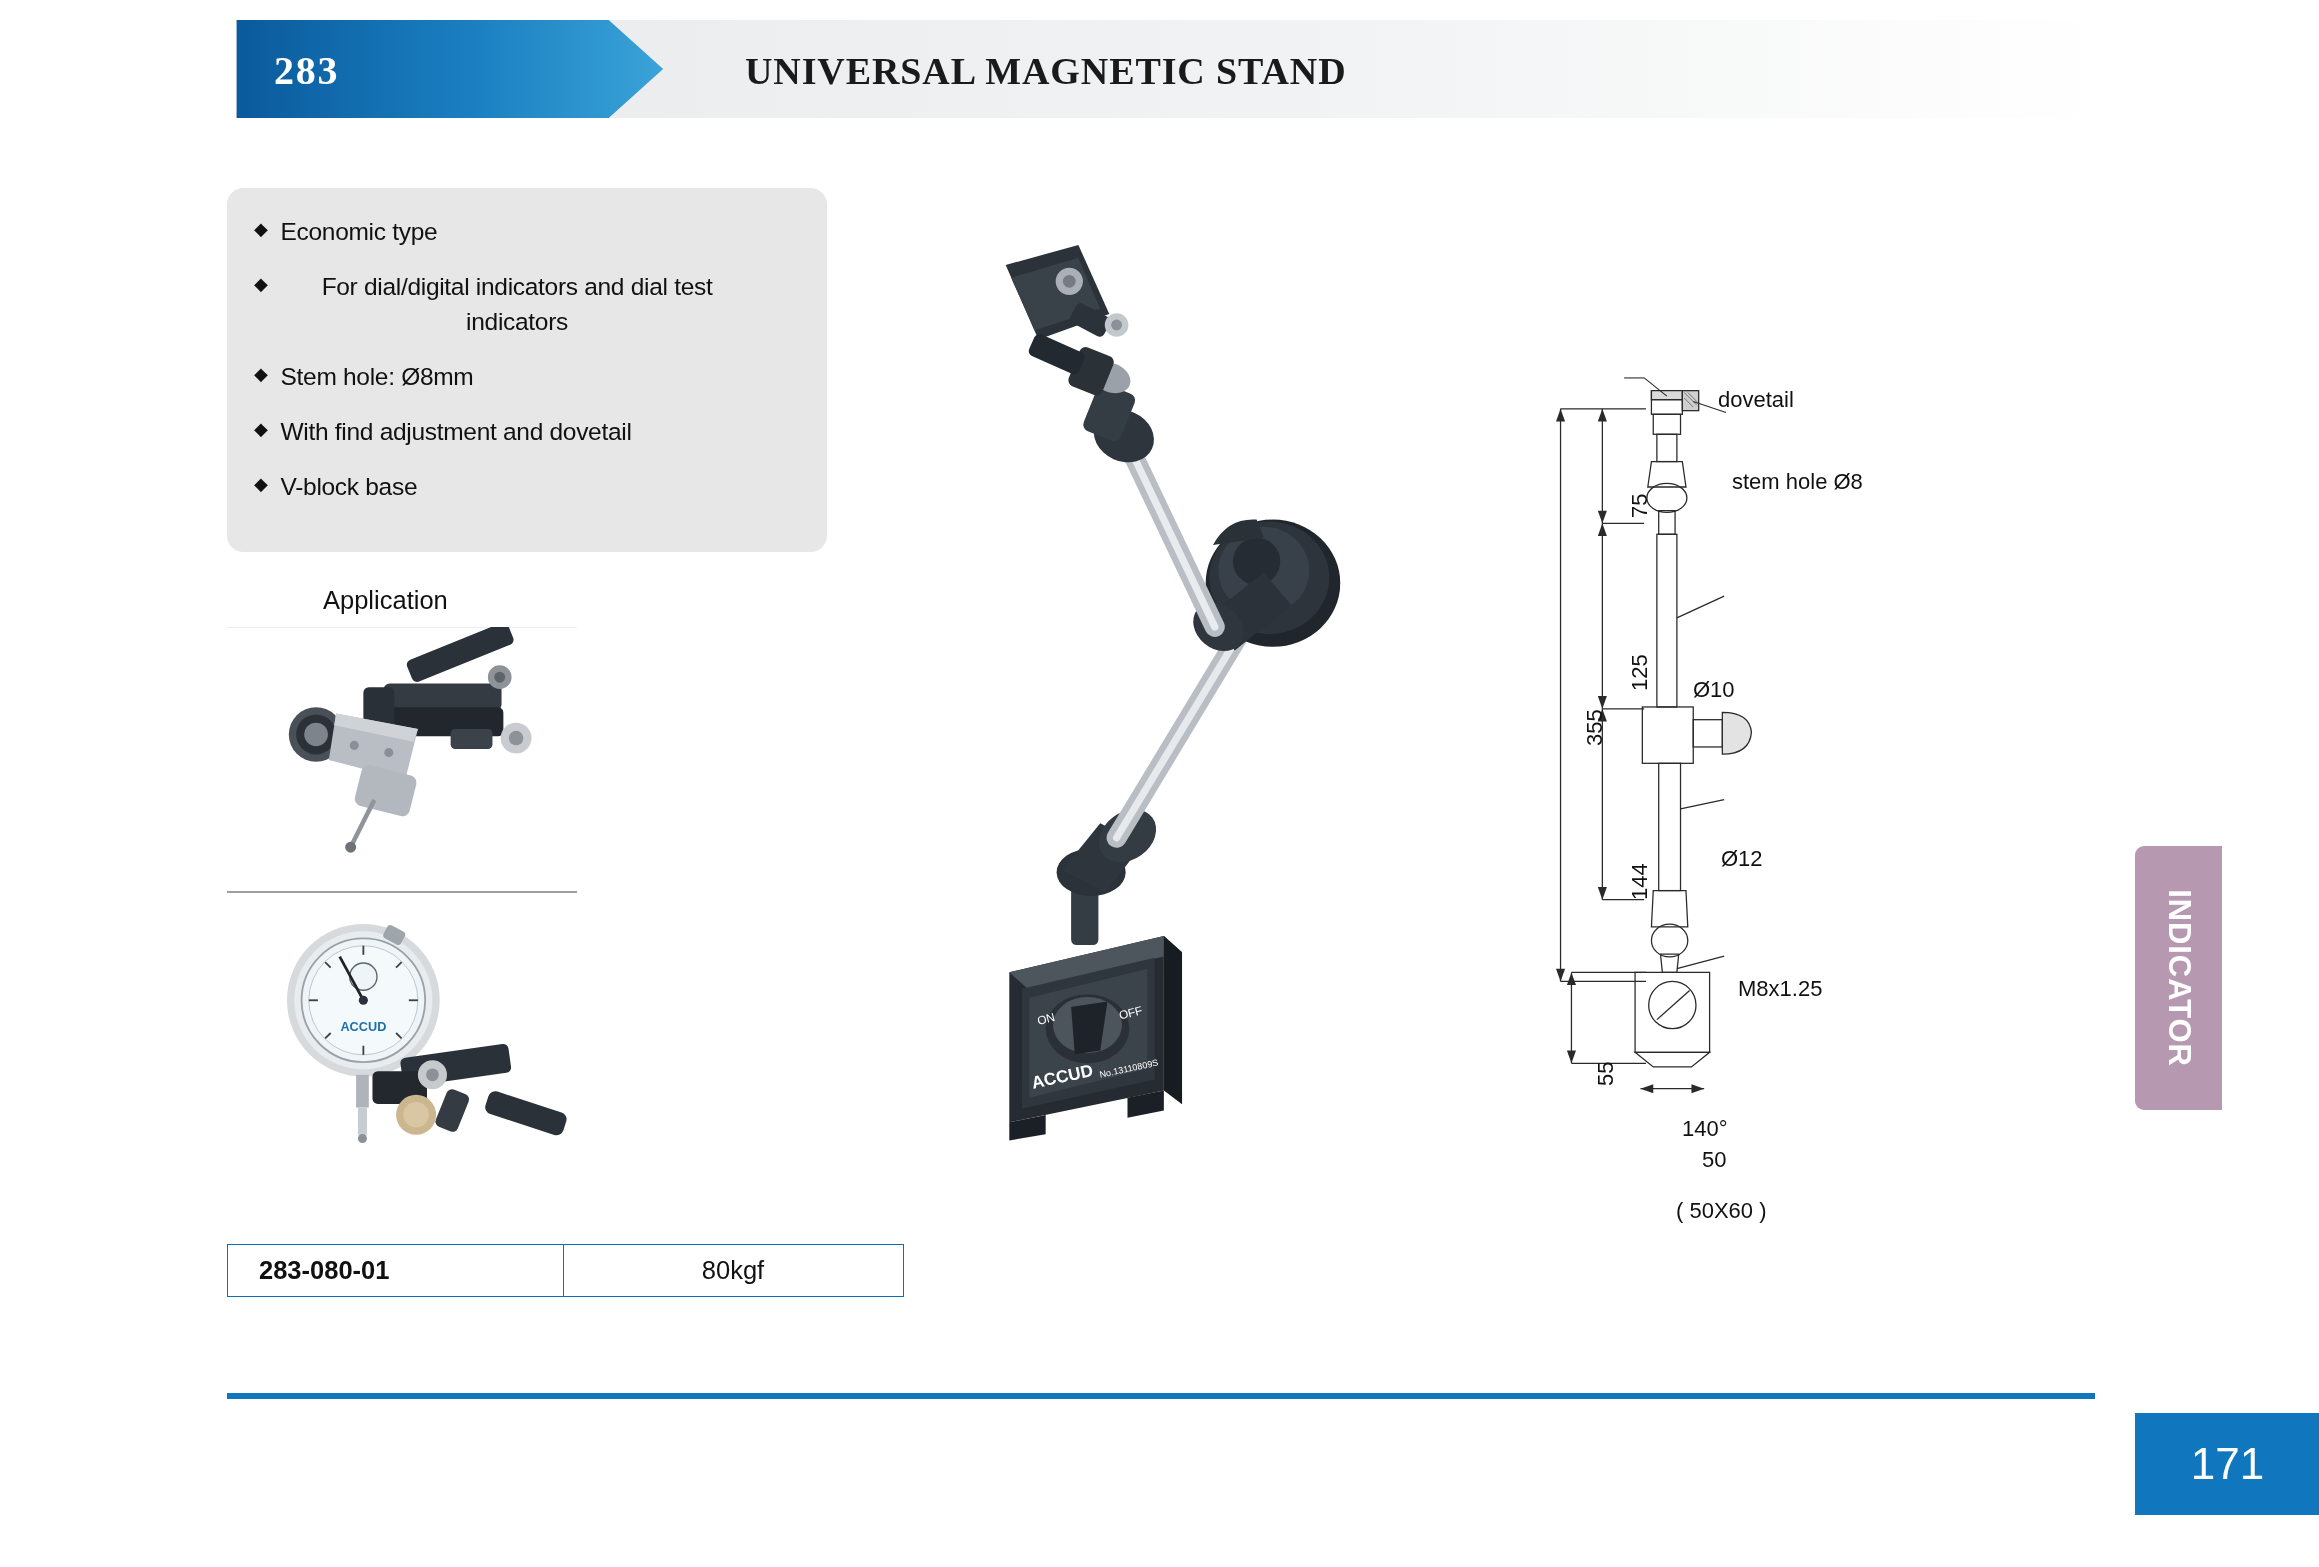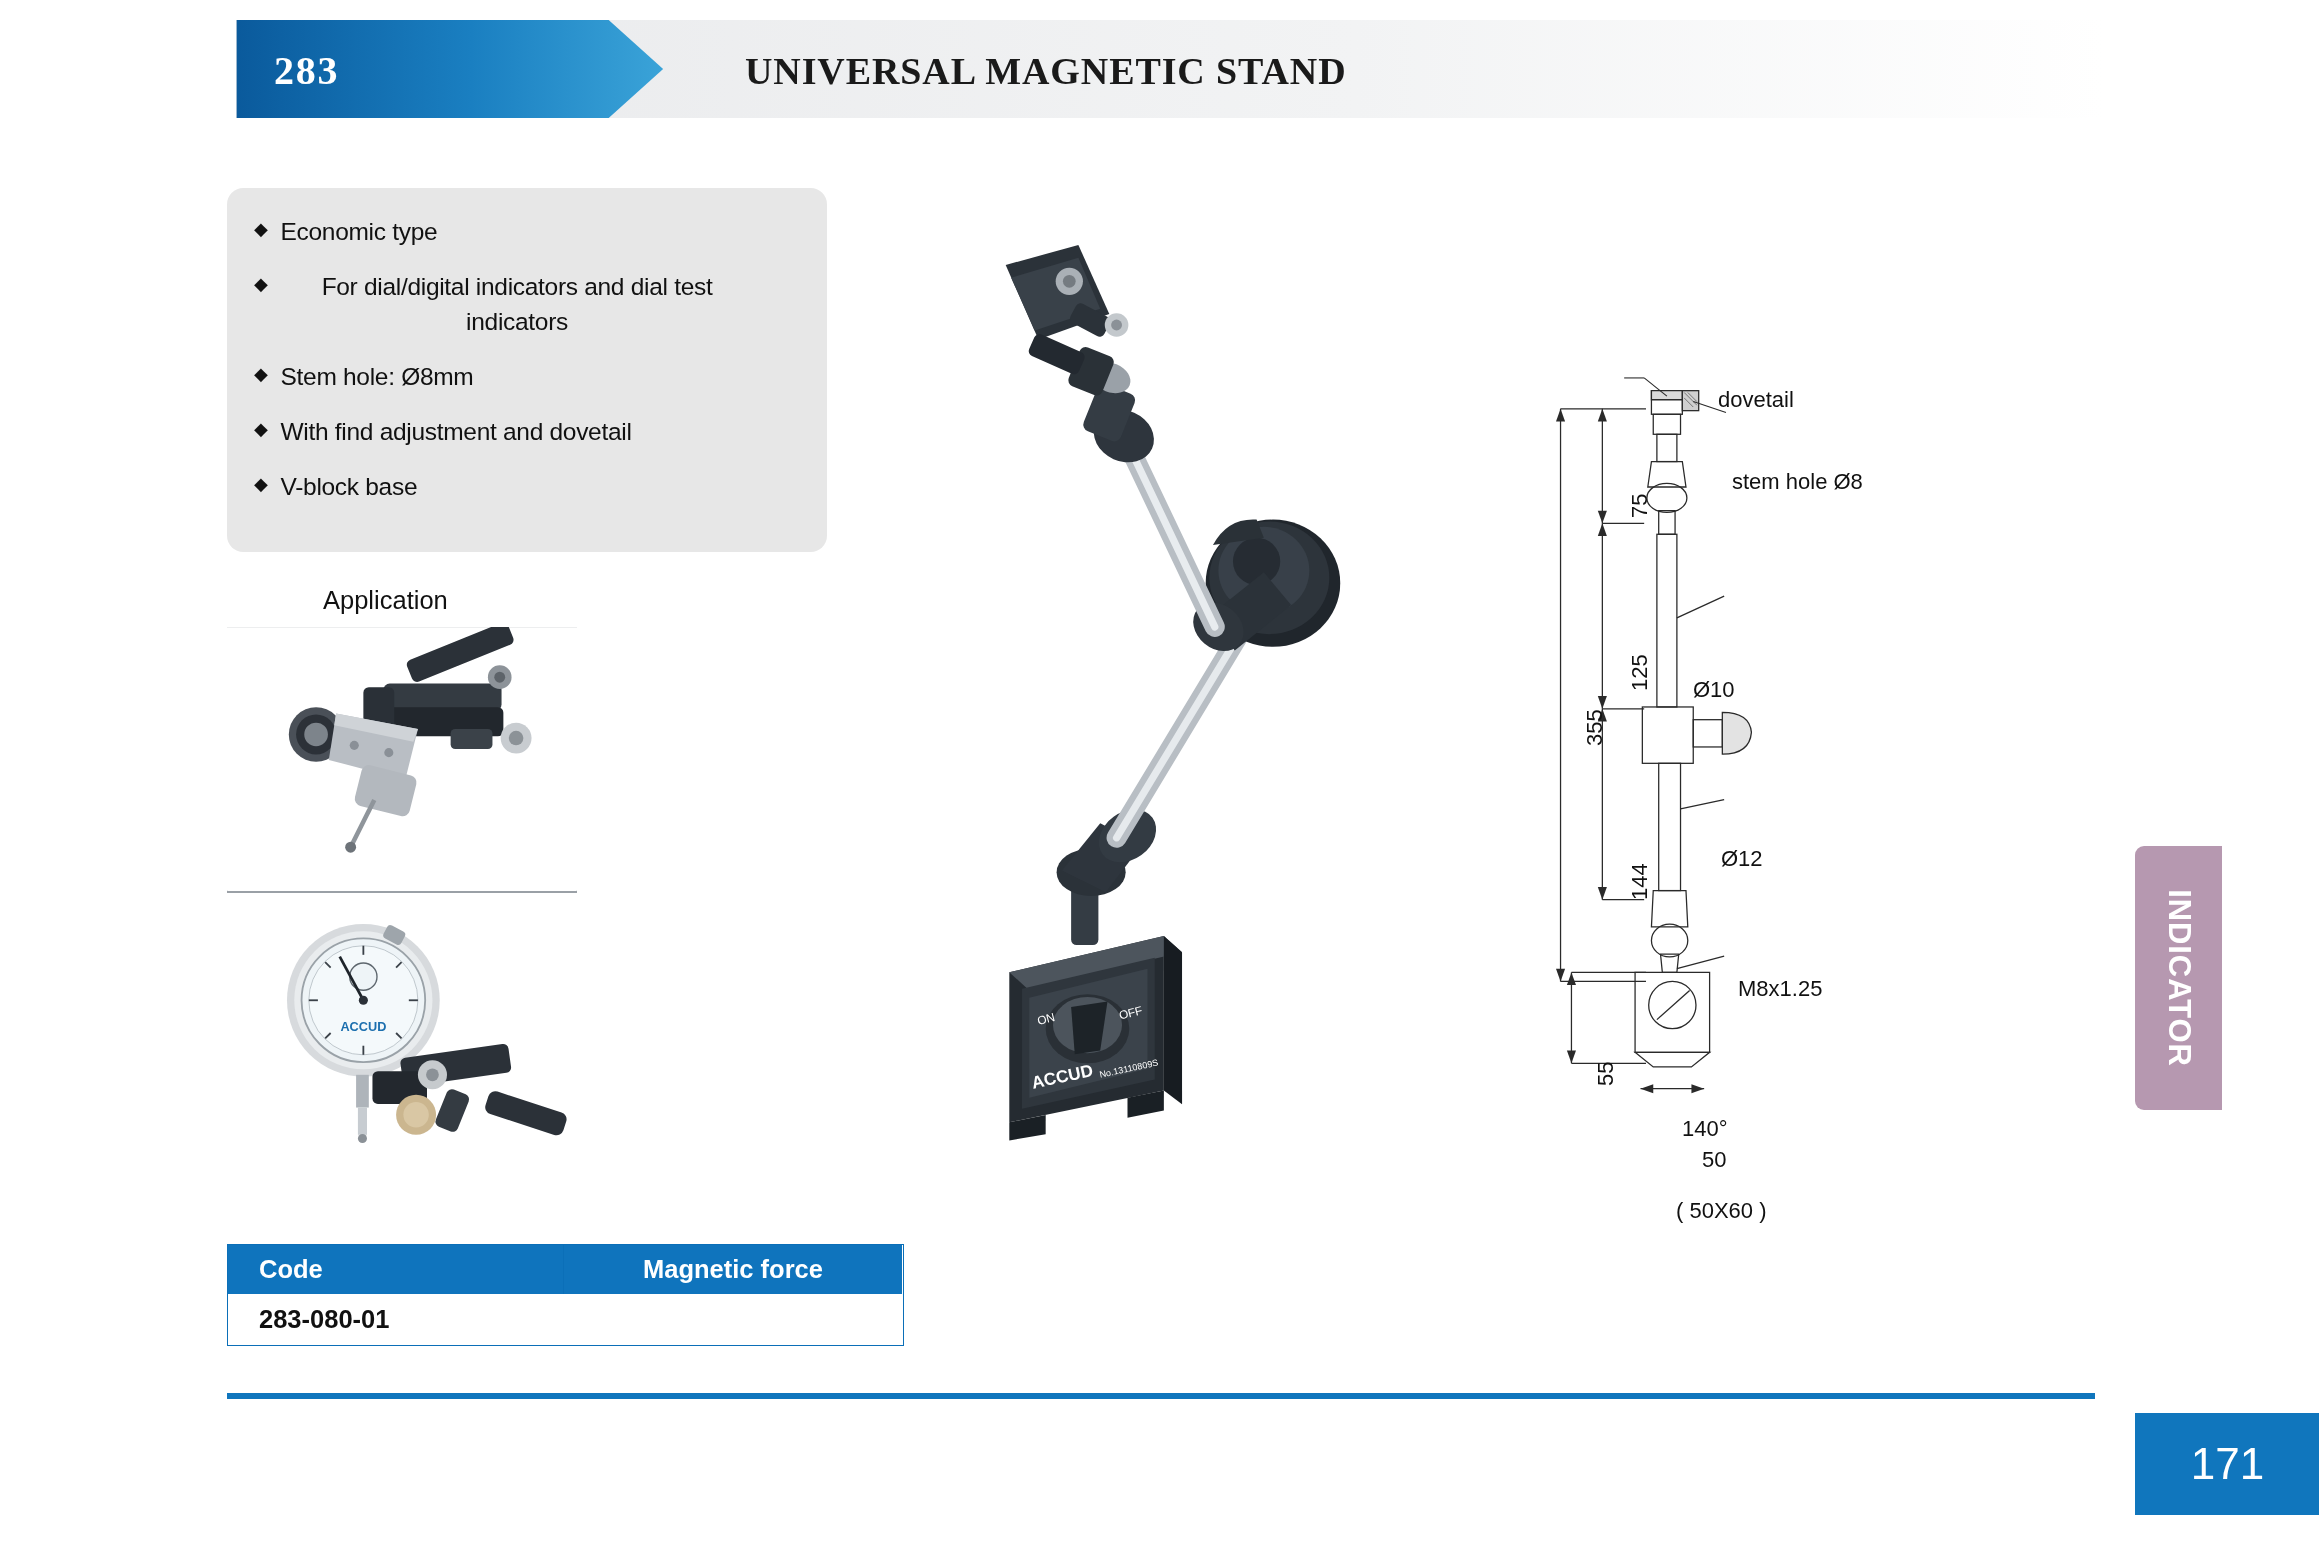--- a/index.html
+++ b/index.html
@@ -513,25 +513,22 @@
 <div class="lbl" style="left:1676px; top:1187px;margin-top:11px;">( 50X60 )</div>
 
 <div class="lbl-rot" style="left:1627px; top:518px;">75</div>
 <div class="lbl-rot" style="left:1627px; top:691px;">125</div>
 <div class="lbl-rot" style="left:1582px; top:746px;">355</div>
 <div class="lbl-rot" style="left:1627px; top:900px;">144</div>
 <div class="lbl-rot" style="left:1593px; top:1086px;">55</div>
 
 <div class="table">
   <div class="row">
-    <div class="th cell-code">Code</div>
-    <div class="th cell-force">Magnetic force</div>
-  </div>
-  <div class="row">
     <div class="td cell-code">283-080-01</div>
+    <div class="td cell-force">80kgf</div>
   </div>
 </div>
 
 <div class="bottom-rule"></div>
 <div class="side-tab">
   <span>INDICATOR</span>
 </div>
 <div class="page-box">171</div>
 
 

